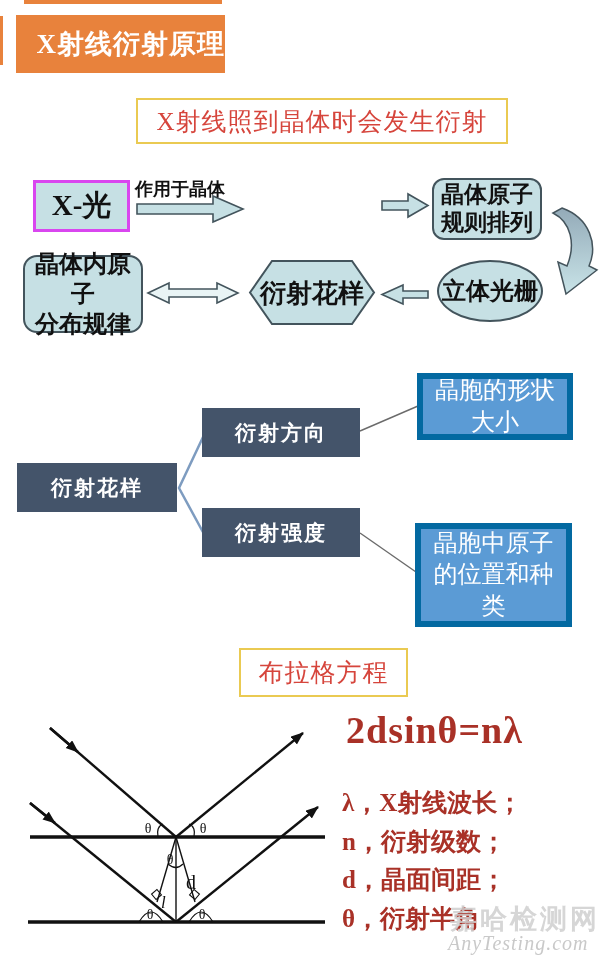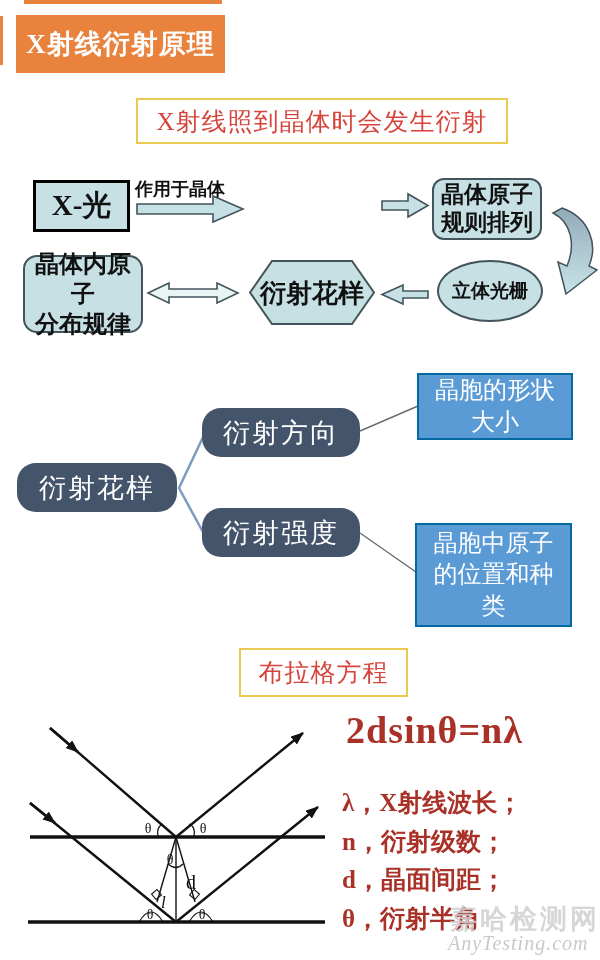--- a/index.html
+++ b/index.html
@@ -5,44 +5,44 @@
   html,body{margin:0;padding:0;background:#ffffff;}
   #canvas{position:relative;width:600px;height:960px;background:#ffffff;overflow:hidden;
           font-family:"Liberation Serif","DejaVu Serif",serif;}
   .abs{position:absolute;}
   .z2{z-index:2;}
   
   .top-line{left:24px;top:0;width:198px;height:4px;background:#E8823C;}
   .left-sliver{left:0;top:16px;width:3px;height:49px;background:#E8823C;}
   
   .title-box{left:16px;top:15px;width:209px;height:58px;background:#E8823C;
-             display:flex;align-items:center;justify-content:center;}
+             display:flex;align-items:center;justify-content:flex-end;}
   .title-box span{color:#ffffff;font-size:27px;font-weight:bold;letter-spacing:1px;}
   
   .banner{background:#ffffff;border:2px solid #EACA52;display:flex;align-items:center;justify-content:center;margin-left:16px;}
   .banner span{color:#D6453C;font-size:25px;letter-spacing:1px;}
   .banner-intro{left:120px;top:98px;width:368px;height:42px;}
   .banner-bragg{left:223px;top:648px;width:165px;height:45px;}
   
   .shape{background:#C6E0E4;border:2px solid #43545C;display:flex;align-items:center;justify-content:center;
          text-align:center;color:#111;font-weight:bold;box-sizing:border-box;}
-  .xray{left:33px;top:180px;width:97px;height:52px;border:3px solid #000000;font-size:29px;}
+  .xray{left:33px;top:180px;width:97px;height:52px;border:3px solid #d946ef;font-size:29px;}
   .atom-scatter{left:245px;top:173px;width:132px;height:64px;border-radius:50%;font-size:26px;}
   .crystal-regular{left:432px;top:178px;width:110px;height:62px;border-radius:12px;font-size:23px;line-height:1.2;}
   .crystal-dist{left:23px;top:255px;width:120px;height:78px;border-radius:14px;font-size:24px;line-height:1.25;}
-  .grating{left:437px;top:260px;width:106px;height:62px;border-radius:50%;font-size:19px;}
+  .grating{left:437px;top:260px;width:106px;height:62px;border-radius:50%;font-size:24px;}
   .flow-label{left:135px;top:177px;width:110px;color:#111;
               font-size:18px;font-weight:bold;}
   
   .dark-box{background:#44546A;color:#ffffff;display:flex;align-items:center;justify-content:center;
-            font-size:27px;font-weight:normal;letter-spacing:2px;border-radius:19px;}
+            font-size:21px;font-weight:bold;letter-spacing:2px;}
   .tree-root{left:17px;top:463px;width:160px;height:49px;}
   .tree-b1{left:202px;top:408px;width:158px;height:49px;}
   .tree-b2{left:202px;top:508px;width:158px;height:49px;}
-  .blue-box{background:#5B9BD5;border:2px solid #0369a1;color:#ffffff;display:flex;flex-direction:column;
+  .blue-box{background:#5B9BD5;border:6px solid #0369a1;color:#ffffff;display:flex;flex-direction:column;
             align-items:center;justify-content:center;text-align:center;font-size:24px;line-height:1.3;box-sizing:border-box;}
   .leaf1{left:417px;top:373px;width:156px;height:67px;}
   .leaf2{left:415px;top:523px;width:157px;height:104px;}
   
   .equation{left:346px;top:708px;color:#A93127;font-size:38px;font-weight:bold;letter-spacing:1px;}
   .defs-col{left:342px;top:774px;color:#A93127;font-size:25px;font-weight:bold;line-height:38.5px;white-space:nowrap;margin-top:10px;}
   
   .wm-name{left:450px;top:901px;color:#CFCFCF;font-size:27px;font-weight:bold;letter-spacing:3px;opacity:.85;}
   .wm-site{left:448px;top:932px;color:#C9C9C9;font-size:20px;font-style:italic;letter-spacing:1px;}
   svg text{font-family:"Liberation Serif","DejaVu Serif",serif;}

